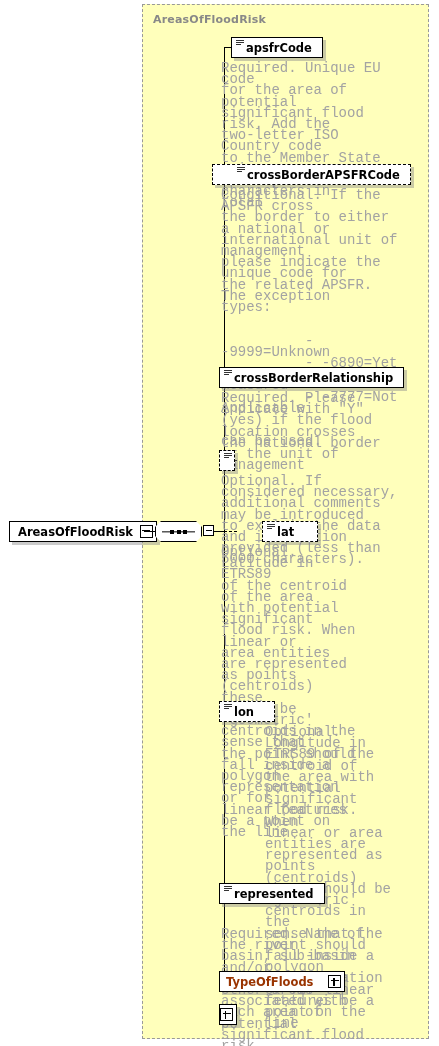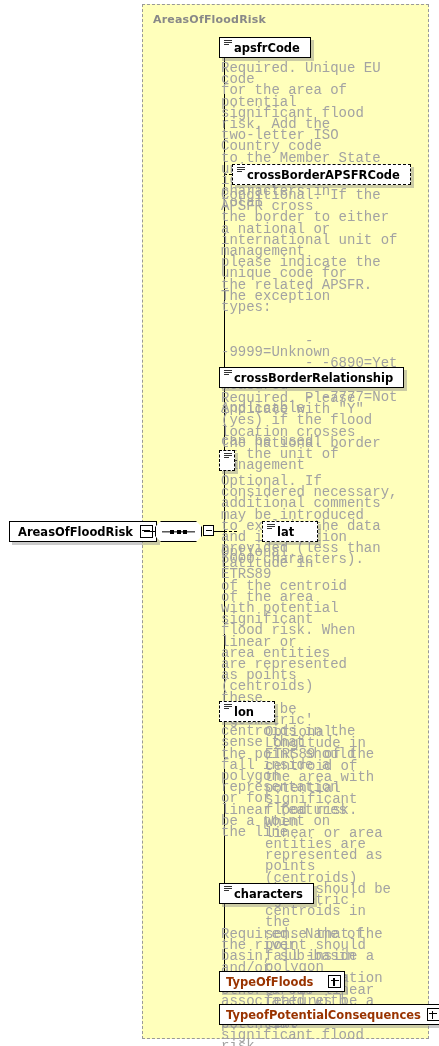--- a/index.html
+++ b/index.html
@@ -249,37 +249,37 @@
 <div class="wire h" style="left:224px; top:47px;  width:13px;"></div>
 <div class="wire dashed-h" style="left:224px; top:174px; width:13px;"></div>
 <div class="wire h" style="left:224px; top:377px; width:13px;"></div>
 <div class="wire dashed-h" style="left:224px; top:460px; width:13px;"></div>
 <div class="wire dashed-h" style="left:224px; top:531px; width:13px;"></div>
 <div class="wire dashed-h" style="left:224px; top:711px; width:13px;"></div>
 <div class="wire h" style="left:224px; top:893px; width:13px;"></div>
 <div class="wire h" style="left:224px; top:981px; width:13px;"></div>
 <div class="wire h" style="left:224px; top:1014px;width:13px;"></div>
 
-<div class="element required" style="left:219px; top:37px;">
+<div class="element required" style="left:231px; top:37px;">
   <span class="elem-icon">
       <i></i>
       <i></i>
       <i></i>
     </span>
   <span class="elem-label">apsfrCode</span>
 </div>
 <div class="desc" style="left:221px; top:63px; width:178px;">Required. Unique EU code
 for the area of potential
 significant flood risk. Add the
 two-letter ISO Country code
 to the Member State unique
 id - up to 42 characters in
 total</div>
 
-<div class="element optional" style="left:232px; top:164px;">
+<div class="element optional" style="left:212px; top:164px;padding-left:20px;">
   <span class="elem-icon">
       <i></i>
       <i></i>
       <i></i>
     </span>
   <span class="elem-label">crossBorderAPSFRCode</span>
 </div>
 <div class="desc" style="left:221px; top:190px; width:182px;">Conditional. If the APSFR cross
 the border to either a national or
 international unit of management
@@ -363,29 +363,28 @@
 representation or for linear
 features be a point on the
 line</div>
 
 <div class="element required" style="left:219px; top:883px;">
   <span class="elem-icon">
       <i></i>
       <i></i>
       <i></i>
     </span>
-  <span class="elem-label">characters</span>
+  <span class="elem-label">represented</span>
 </div>
 <div class="desc" style="left:221px; top:909px; width:150px;margin-top:20px;">Required. Name of the river
 basin, sub-basin and/or
 coastal area or other areas
 associated with each area of
 potential significant flood risk</div>
 
 <div class="element required complex" style="left:219px; top:971px;gap:9px;">
   <span class="elem-label">TypeOfFloods</span>
   <span class="ctrl-box plus"></span>
 </div>
 
 <div class="element required complex" style="left:219px; top:1004px;">
-  <span class="elem-label">TypeofPotentialConsequences</span>
   <span class="ctrl-box plus"></span>
 </div>
 
 </body></html>

